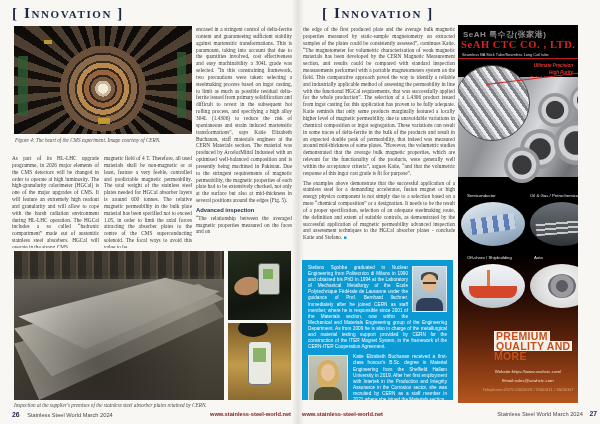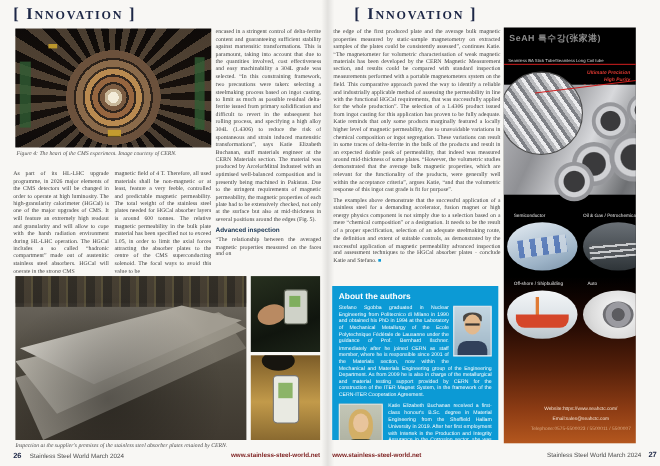--- a/index.html
+++ b/index.html
@@ -164,21 +164,20 @@
 
   <div class="abs sechead" style="left:302px;top:5px;width:152px;text-align:center;">[ Innovation ]</div>
 
   <div class="abs bodytext" style="left:303px;top:26px;width:152px;height:231px;">
     <p>the edge of the first produced plate and the average bulk magnetic properties measured by static-sample magnetometry on extracted samples of the plates could be consistently assessed”, continues Katie. “The magnetometer for volumetric characterisation of weak magnetic materials has been developed by the CERN Magnetic Measurement section, and results could be compared with standard inspection measurements performed with a portable magnetometers system on the field. This comparative approach paved the way to identify a reliable and industrially applicable method of assessing the permeability in line with the functional HGCal requirements, that was successfully applied for the whole production”. The selection of a 1.4306 product issued from ingot casting for this application has proven to be fully adequate. Katie reminds that only some products marginally featured a locally higher level of magnetic permeability, due to unavoidable variations in chemical composition or ingot segregation. These variations can result in some traces of delta-ferrite in the bulk of the products and result in an expected double peak of permeability, that indeed was measured around mid-thickness of some plates. “However, the volumetric studies demonstrated that the average bulk magnetic properties, which are relevant for the functionality of the products, were generally well within the acceptance criteria”, argues Katie, “and that the volumetric response of this ingot cast grade is fit for purpose”.</p>
     <p><span>The examples above demonstrate that the successful application of a stainless steel for a demanding accelerator, fusion magnet or high energy physics component is not simply due to a selection based on a mere “chemical composition” or a designation. It needs to be the result of a proper specification, selection of an adequate steelmaking route, the definition and extent of suitable controls, as demonstrated by the successful application of magnetic permeability advanced inspection and assessment techniques to the HGCal absorber plates - conclude Katie and Stefano.</span>
       <span class="endmark">■</span></p>
   </div>
 
   <div class="abs authors" style="left:302px;top:260px;width:151px;height:140px;">
-    <h3>About the authors</h3>
     <div class="ph ph-stefano">
       <div class="s-hair"></div>
       <div class="s-head"></div>
       <div class="s-glass"></div>
       <div class="s-body"></div>
     </div>
     <p>Stefano Sgobba graduated in Nuclear Engineering from Politecnico di Milano in 1990 and obtained his PhD in 1994 at the Laboratory of Mechanical Metallurgy of the Ecole Polytechnique Fédérale de Lausanne under the guidance of Prof. Bernhard Ilschner. Immediately after he joined CERN as staff member, where he is responsible since 2001 of the Materials section, now within the Mechanical and Materials Engineering group of the Engineering Department. As from 2009 he is also in charge of the metallurgical and material testing support provided by CERN for the construction of the ITER Magnet System, in the framework of the CERN-ITER Cooperation Agreement.</p>
     <div class="ph ph-katie">
       <div class="k-hair"></div>
       <div class="k-head"></div>
@@ -188,20 +187,21 @@
   </div>
 
   <div class="abs footer url" style="left:302px;top:411px;">www.stainless-steel-world.net</div>
   <div class="abs footer" style="right:3px;top:410px;text-align:right;">
     <span>Stainless Steel World March 2024</span>
     <span class="pagenum" style="margin-left:5px;">27</span>
   </div>
 
   <div class="ad">
     <div class="ad-brand">SeAH 특수강(张家港)</div>
+    <div class="ad-company">SeAH CTC CO. , LTD.</div>
     <div class="ad-sub">Seamless BA Stick Tube/Seamless Long Coil tube</div>
     <div class="ad-rule"></div>
     <div class="ad-feat">
       <div>Ultimate Precision</div>
       <div>High Purity</div>
       <div>Reliable Roughness</div>
     </div>
     <div class="ad-pipes">
       <div class="ring" style="left:62px;top:52px;width:40px;height:40px;"></div>
       <div class="ring" style="left:96px;top:44px;width:44px;height:44px;"></div>
@@ -223,18 +223,23 @@
     <div class="ad-label" style="left:9px;top:230px;">Off-shore / Shipbuilding</div>
     <div class="ad-label" style="left:76px;top:230px;">Auto</div>
     <div class="oval ov-ship" style="left:3px;top:239px;">
       <div class="ov-crane"></div>
       <div class="ov-hull"></div>
     </div>
     <div class="oval ov-auto" style="left:72px;top:239px;">
       <div class="ov-part"></div>
     </div>
 
+    <div class="ad-slogan">
+      <div><span class="chip">PREMIUM</span></div>
+      <div><span class="chip">QUALITY AND</span></div>
+      <div><span>MORE</span></div>
+    </div>
     <div class="ad-contact" style="top:344px;">Website:https://www.seahctc.com/</div>
     <div class="ad-contact" style="top:353px;">Email:sales@seahctc.com</div>
     <div class="ad-contact dim" style="top:362px;">Telephone:0575-5500023 / 5500011 / 5500007</div>
   </div>
 
 </div>
 
 </body></html>

